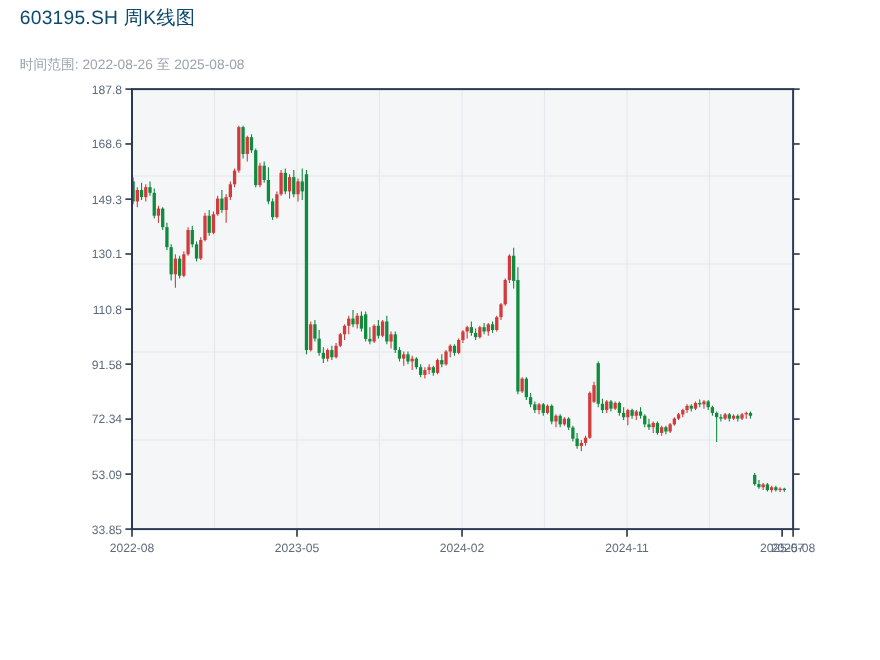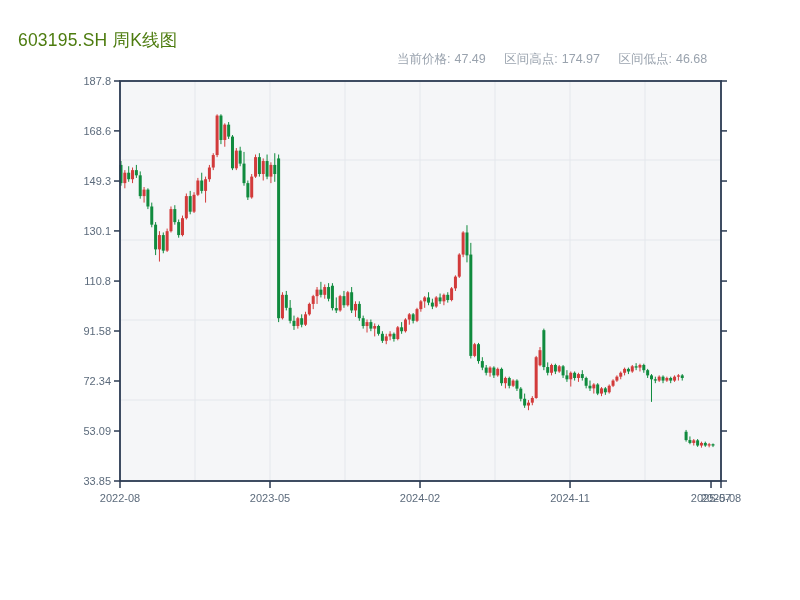--- a/index.html
+++ b/index.html
@@ -1,45 +1,41 @@
 <!DOCTYPE html>
 <html><head>
 <meta charset="utf-8">
 <style>
   html,body{margin:0;padding:0;background:#ffffff;}
   #app{
     position:relative;width:800px;height:600px;background:#ffffff;overflow:hidden;
     font-family:"Liberation Sans","DejaVu Sans",sans-serif;
   }
   .title{
-    position:absolute;left:18px;top:28px;font-size:17.5px;font-weight:500;
-    color:#4d7c0f;letter-spacing:.2px;white-space:nowrap;
+    position:absolute;left:18px;top:4px;font-size:17.5px;font-weight:500;
+    color:#0c4a6e;letter-spacing:.2px;white-space:nowrap;
   }
   .subtitle{
     position:absolute;left:18px;top:51px;font-size:12.5px;color:#9aa3ae;white-space:nowrap;
   }
   .stats{
     position:absolute;left:397px;top:51px;font-size:12.5px;color:#9aa3ae;white-space:nowrap;
   }
   .stat{display:inline-block;}
   .stat + .stat{margin-left:15px;}
   .stat .lbl{margin-right:4px;}
   #chart-wrap{position:absolute;left:0;top:0;width:716px;height:600px;}
   svg text{font-family:"Liberation Sans","DejaVu Sans",sans-serif;}
 </style>
 </head>
 <body>
 
 <div id="app">
   <div class="title">603195.SH 周K线图</div>
-  <div class="stats">
-    <span class="stat"><span class="lbl">当前价格:</span><span class="val">47.49</span></span>
-    <span class="stat"><span class="lbl">区间高点:</span><span class="val">174.97</span></span>
-    <span class="stat"><span class="lbl">区间低点:</span><span class="val">46.68</span></span>
-  </div>
+  <div class="subtitle">时间范围: 2022-08-26 至 2025-08-08</div>
   <div id="chart-wrap">
     <svg id="kline-svg" width="800" height="600" viewBox="0 0 800 600">
         <rect x="120" y="81" width="601" height="400" fill="#f5f6f8"></rect>
         <line x1="195" y1="81" x2="195" y2="481" stroke="#e4e7ec" stroke-width="1"></line>
         <line x1="270" y1="81" x2="270" y2="481" stroke="#e4e7ec" stroke-width="1"></line>
         <line x1="345" y1="81" x2="345" y2="481" stroke="#e4e7ec" stroke-width="1"></line>
         <line x1="420" y1="81" x2="420" y2="481" stroke="#e4e7ec" stroke-width="1"></line>
         <line x1="495" y1="81" x2="495" y2="481" stroke="#e4e7ec" stroke-width="1"></line>
         <line x1="570" y1="81" x2="570" y2="481" stroke="#e4e7ec" stroke-width="1"></line>
         <line x1="645" y1="81" x2="645" y2="481" stroke="#e4e7ec" stroke-width="1"></line>

